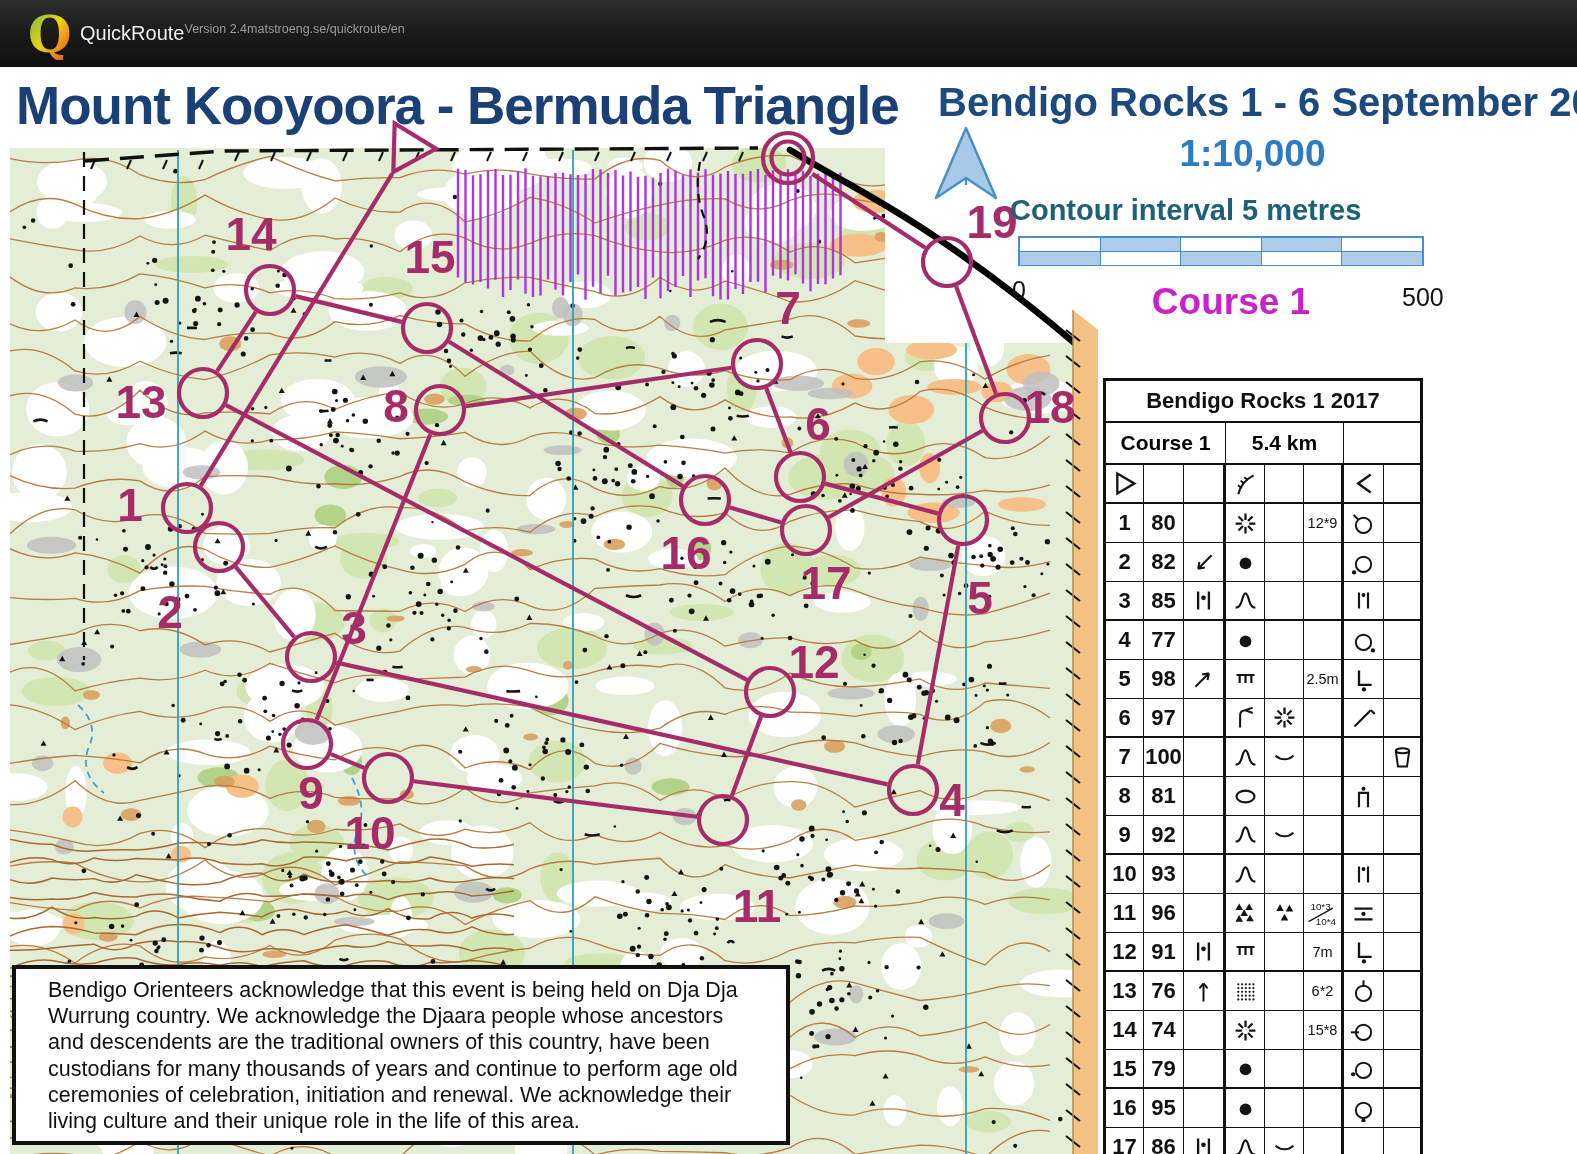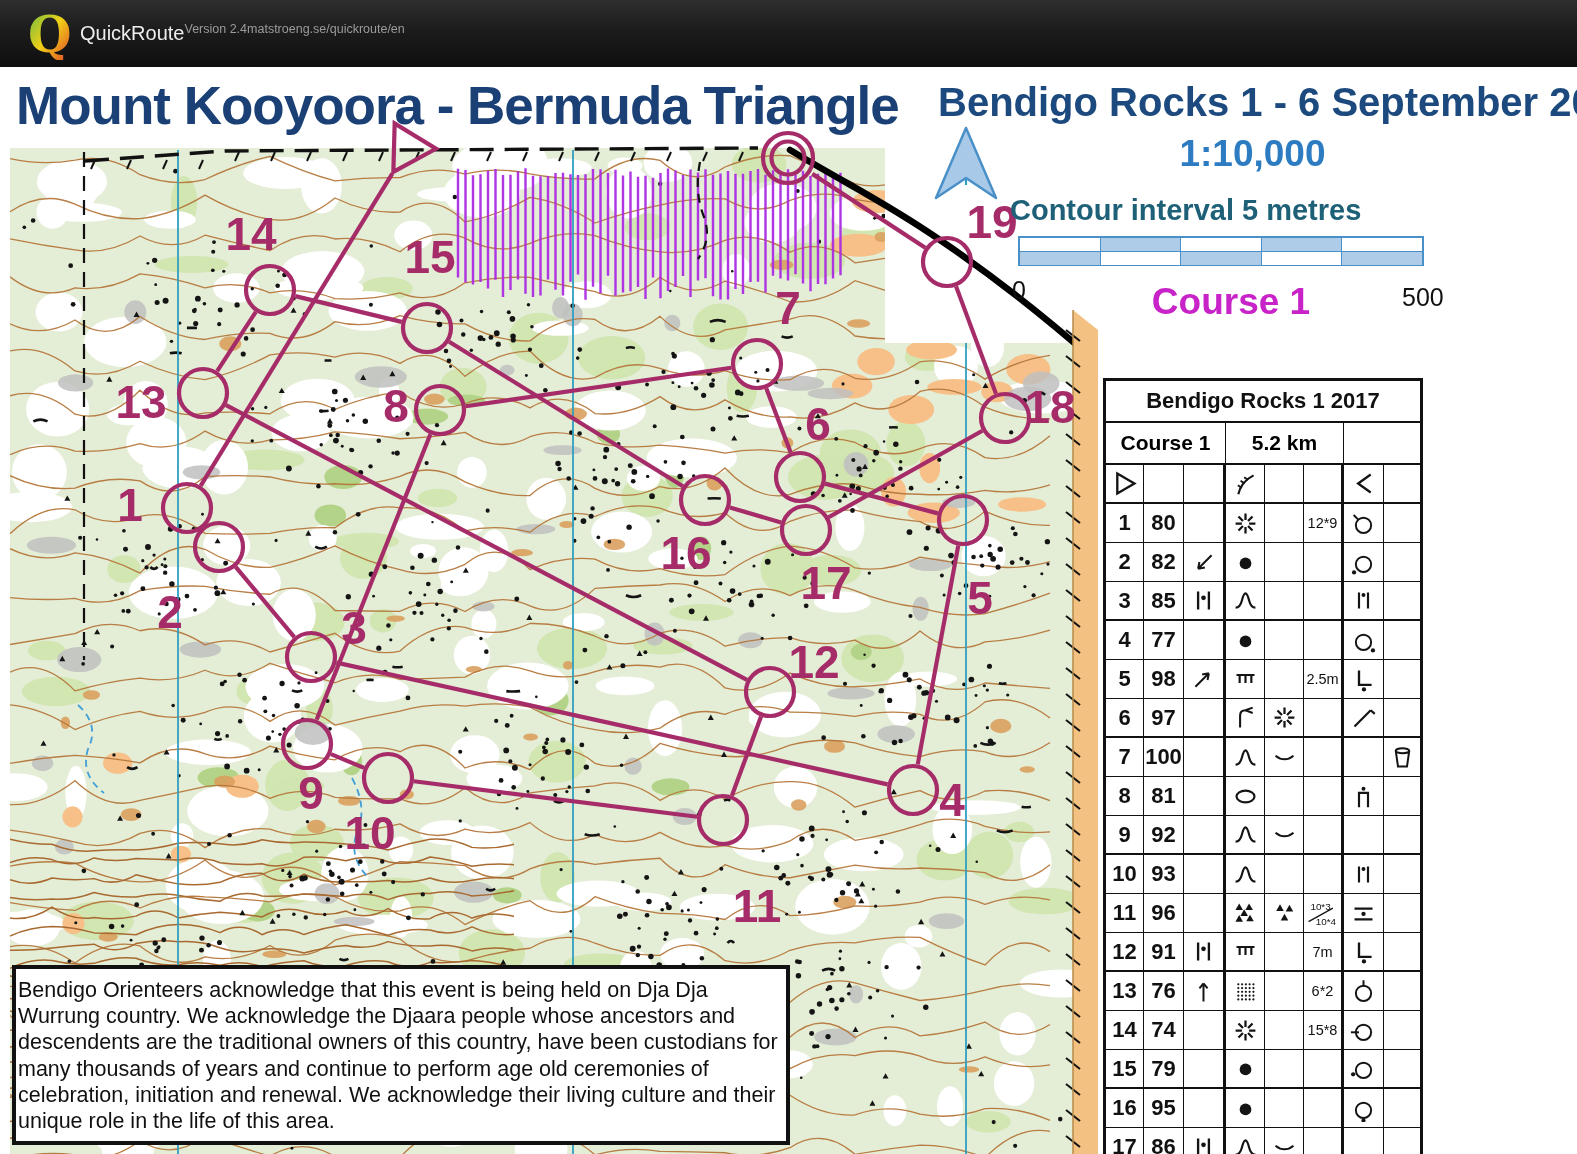--- a/index.html
+++ b/index.html
@@ -24,21 +24,21 @@
   #scalebar .sb-cell{flex:1;border-right:1px solid #4a90c8;}
   #scalebar .sb-cell:last-child{border-right:none;}
   #scalebar .sb-row:first-child{border-bottom:1px solid #4a90c8;}
   .sb-b{background:#aecbe8;} .sb-w{background:#ffffff;}
   #scale-zero{left:1012px;top:276px;font-size:25px;color:#111;}
   #scale-end{left:1402px;top:283px;font-size:25px;color:#111;}
   #course-label{left:1150px;top:281px;width:162px;text-align:center;font-size:37px;font-weight:600;color:#c823c8;}
   #ck-label{left:1388px;top:996px;font-size:20px;font-weight:700;color:#0369a1;}
   
   #ack{position:absolute;left:12px;top:965px;width:778px;height:180px;z-index:12;
-       background:#fff;border:4px solid #111;box-sizing:border-box;padding:8px 2px;
+       background:#fff;border:4px solid #111;box-sizing:border-box;padding:8px 32px;
        font-size:21.5px;line-height:1.22;color:#111;}
   
   #card{position:absolute;left:1103px;top:378px;width:320px;z-index:12;background:#fff;
         border:3px solid #111;box-sizing:border-box;}
   #card-title{height:40px;border-bottom:2.5px solid #111;display:flex;align-items:center;justify-content:center;
               font-weight:700;font-size:22px;color:#111;}
   #card-sub{display:grid;grid-template-columns:120px 118px 76px;height:40px;border-bottom:2.5px solid #111;}
   #card-sub div{display:flex;align-items:center;justify-content:center;font-weight:700;font-size:21px;border-right:1px solid #111;}
   #card-sub div:last-child{border-right:none;}
   #card-grid{display:grid;grid-template-columns:38px 40px 42px 39px 39px 40px 40px 36px;grid-auto-rows:39px;}
@@ -1369,21 +1369,21 @@
   <div class="ov" id="ck-label">ck</div>
 
   <div id="ack">
     <span>Bendigo Orienteers acknowledge that this event is being held on Dja Dja Wurrung country. We acknowledge the Djaara people whose ancestors and descendents are the traditional owners of this country, have been custodians for many thousands of years and continue to perform age old ceremonies of celebration, initiation and renewal. We acknowledge their living culture and their unique role in the life of this area.</span>
   </div>
 
   <div id="card">
     <div id="card-title">Bendigo Rocks 1 2017</div>
     <div id="card-sub">
       <div>Course 1</div>
-      <div>5.2 km</div>
+      <div>5.4 km</div>
       <div></div>
     </div>
     <div id="card-grid">
         <div class="cell c0 thickb">
           <svg viewBox="0 0 30 30" width="27" height="27">
             <polygon points="7,4 7,26 26,15" fill="none" stroke="#141414" stroke-width="2.6"></polygon>
           </svg>
         </div>
         <div class="cell c1 thickb"></div>
         <div class="cell c2 thickb"></div>

